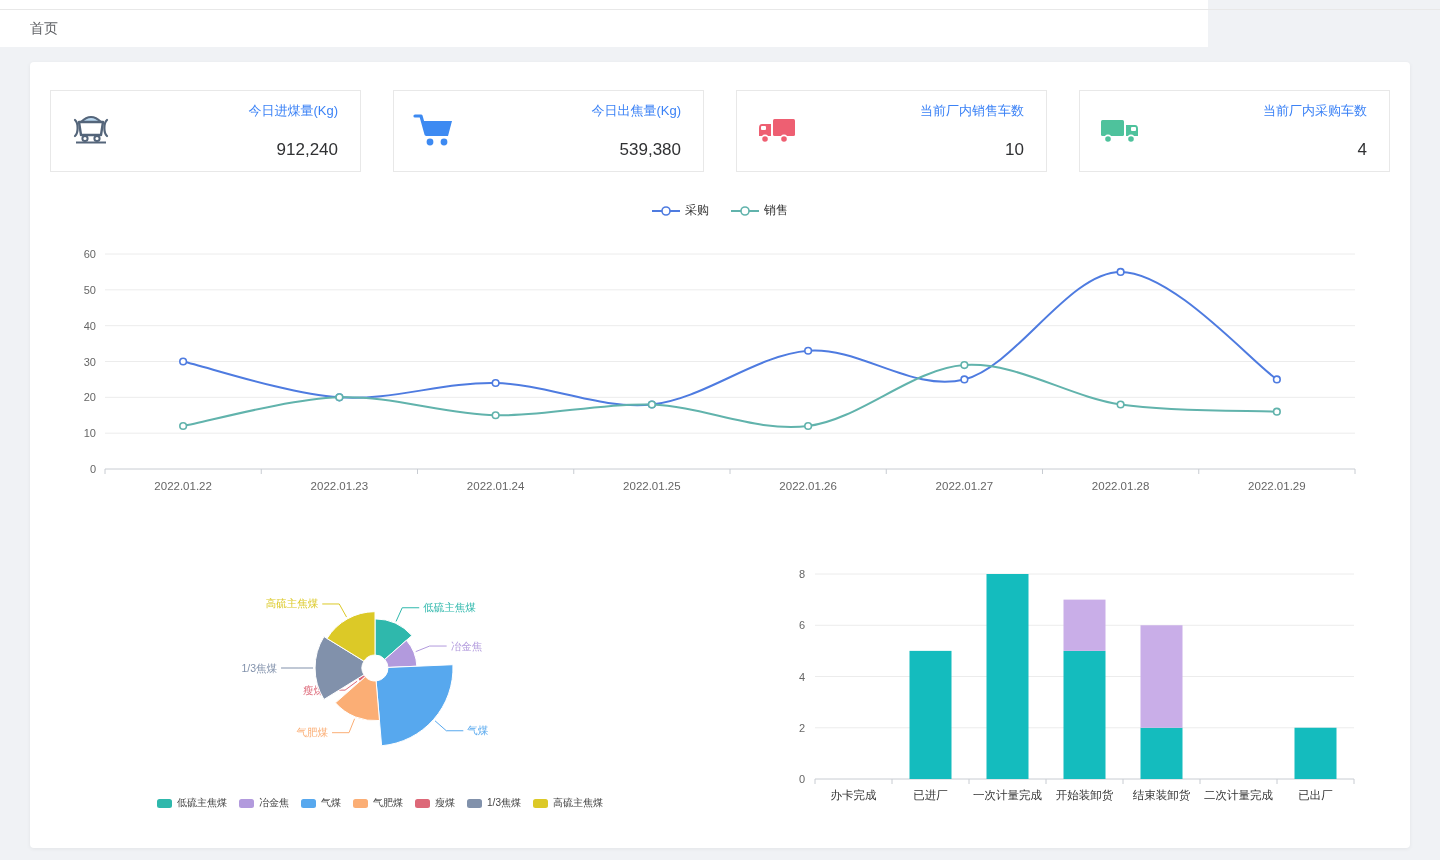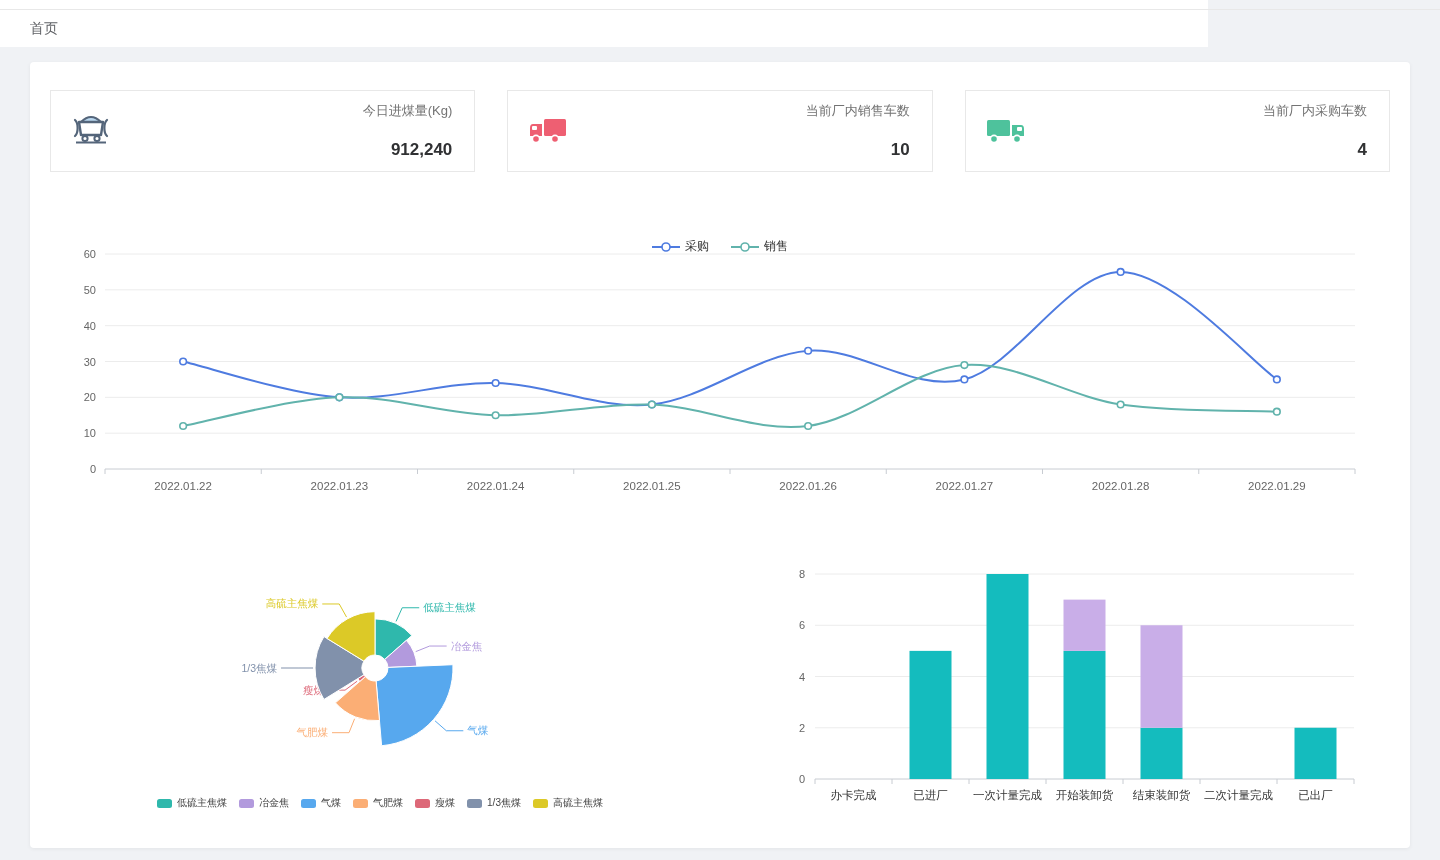--- a/index.html
+++ b/index.html
@@ -11,25 +11,25 @@
   .breadcrumb { position:absolute; left:30px; top:20px; font-size:14px; color:#606266; cursor:pointer; }
 
   .panel { position:absolute; left:30px; top:62px; width:1380px; height:786px; background:#ffffff;
            border-radius:4px; box-shadow:0 1px 4px rgba(0,0,0,0.06); }
 
   .stats-row { position:absolute; left:20px; top:28px; width:1340px; display:flex; gap:32px; }
   .stat-card { flex:1; height:82px; border:1px solid #e8e8e8; background:#fff; display:flex;
                align-items:center; justify-content:space-between; padding:0 22px 0 16px; }
   .stat-icon { width:48px; height:48px; flex:0 0 48px; }
   .stat-text { text-align:right; }
-  .stat-label { font-size:13px; color:#737373; }
-  .stat-value { font-size:17px; font-weight:bold; color:#303133; margin-top:20px; }
+  .stat-label { font-size:13px; color:#3b82f6; }
+  .stat-value { font-size:17px; font-weight:normal; color:#303133; margin-top:20px; }
 
   .line-legend { position:absolute; left:0; top:140px; width:1380px; display:flex;
-                 justify-content:center; gap:22px; align-items:flex-start;margin-top:36px; }
+                 justify-content:center; gap:22px; align-items:flex-start; }
   .legend-item { display:flex; align-items:center; gap:5px; cursor:pointer; }
   .legend-item span { font-size:12px; color:#333; }
 
   #line-chart { position:absolute; left:20px; top:162px; }
   #pie-chart  { position:absolute; left:0px;  top:480px; }
   #bar-chart  { position:absolute; left:750px; top:482px; }
 
   .pie-legend { position:absolute; left:0; top:734px; width:700px; display:flex;
                 justify-content:center; align-items:center; gap:12px; }
   .pie-legend-item { display:flex; align-items:center; gap:5px; cursor:pointer; }
@@ -59,20 +59,32 @@
         <line x1="9" y1="35.5" x2="39" y2="35.5" stroke="currentColor" stroke-width="2"></line>
         <path d="M8 13 C11.5 16 11.5 26 8 29" fill="none" stroke="currentColor" stroke-width="2.2" stroke-linecap="round"></path>
         <path d="M40 13 C36.5 16 36.5 26 40 29" fill="none" stroke="currentColor" stroke-width="2.2" stroke-linecap="round"></path>
       </svg>
       <div class="stat-text">
         <div class="stat-label">今日进煤量(Kg)</div>
         <div class="stat-value">912,240</div>
       </div>
     </div>
 
+    <div class="stat-card">
+      <svg class="stat-icon" viewBox="0 0 48 48" style="color: rgb(61, 138, 242);">
+        <path d="M13 14 H42 L38 29 H16 Z" fill="currentColor"></path>
+        <path d="M5 9 H11 L16 27" fill="none" stroke="currentColor" stroke-width="3.2" stroke-linejoin="round" stroke-linecap="round"></path>
+        <circle cx="20" cy="35" r="3.4" fill="currentColor"></circle>
+        <circle cx="34" cy="35" r="3.4" fill="currentColor"></circle>
+      </svg>
+      <div class="stat-text">
+        <div class="stat-label">今日出焦量(Kg)</div>
+        <div class="stat-value">539,380</div>
+      </div>
+    </div>
 
     <div class="stat-card">
       <svg class="stat-icon" viewBox="0 0 48 48" style="color: rgb(238, 95, 114);">
         <rect x="20" y="12" width="22" height="17" rx="1.5" fill="currentColor"></rect>
         <path d="M9 17 H18 V29 H6 V21 Q6 17 9 17 Z" fill="currentColor"></path>
         <rect x="8" y="19" width="5" height="4" rx="1" fill="#ffffff"></rect>
         <circle cx="12" cy="32" r="3.6" fill="currentColor" stroke="#ffffff" stroke-width="1.6"></circle>
         <circle cx="31" cy="32" r="3.6" fill="currentColor" stroke="#ffffff" stroke-width="1.6"></circle>
       </svg>
       <div class="stat-text">

